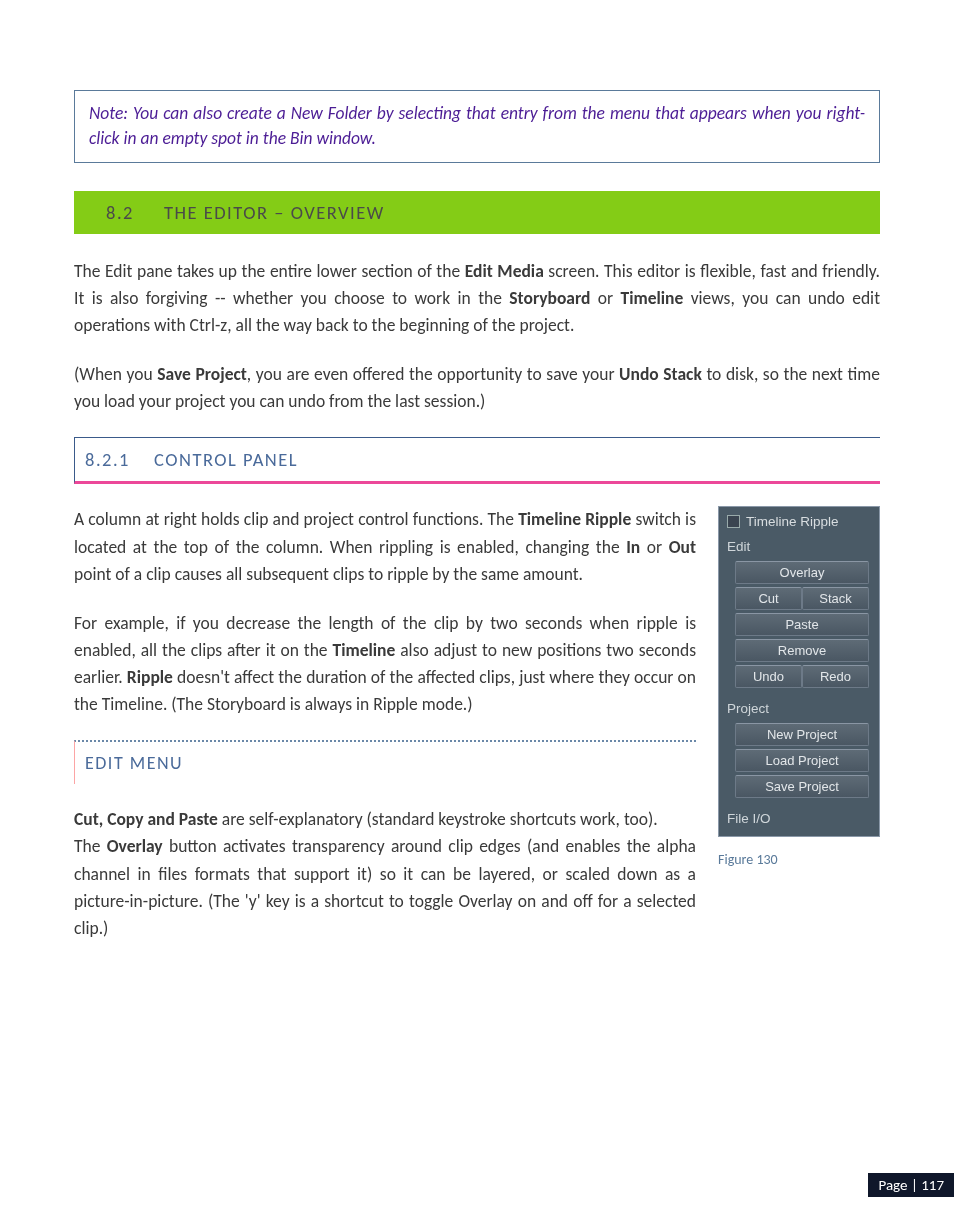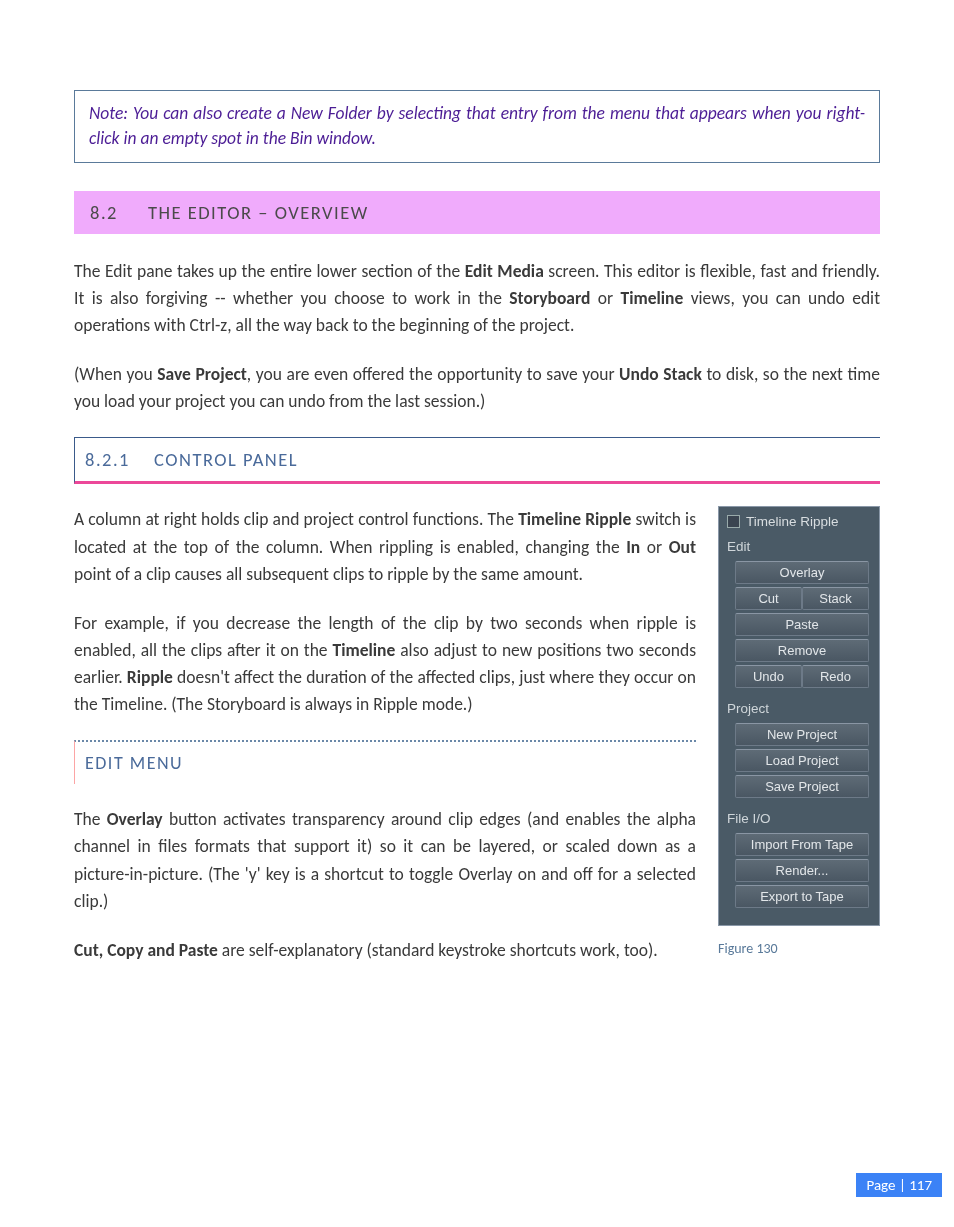--- a/index.html
+++ b/index.html
@@ -1,38 +1,38 @@
 <!DOCTYPE html>
 <html><head>
 <meta charset="utf-8">
 <style>
 *{box-sizing:border-box;margin:0;padding:0}
 body{background:#fff;font-family:Calibri,Arial,sans-serif;width:954px;min-height:1227px;padding:90px 74px 40px 74px;color:#3a3a3a;position:relative}
 .note-box{border:1px solid #5a7a9a;padding:10px 14px;margin-bottom:28px;font-style:italic;color:#4c1d95;font-size:17.5px;line-height:1.45;text-align:justify}
-.section-82{background:#f0abfc;padding:10px 16px;margin-bottom:24px;font-size:18.5px;letter-spacing:1.5px;color:#4a4a4a}
+.section-82{background:#84cc16;padding:10px 32px;margin-bottom:24px;font-size:18.5px;letter-spacing:1.5px;color:#4a4a4a}
 .section-82 .num{margin-right:30px}
 .body-text{font-size:17.5px;line-height:1.55;text-align:justify;margin-bottom:22px;color:#3a3a3a}
 .bold{font-weight:bold}
 .columns{display:flex;gap:22px;margin-bottom:0}
 .left-col{flex:1;min-width:0}
 .right-col{width:162px}
 .section-821{border-top:1px solid #3a5a8a;border-bottom:3px solid #ec4899;padding:10px 0 10px 10px;margin-bottom:22px;font-size:18.5px;letter-spacing:1.5px;color:#4a6a9a;border-left:1px solid #3a5a8a}
 .section-821 .num{margin-right:24px}
 .section-editmenu{border-top:2px dotted #6a88a8;padding:10px 0 10px 10px;margin-bottom:22px;margin-top:6px;font-size:18px;letter-spacing:1.5px;color:#4a6a9a;border-left:1px solid #fca5a5}
 .panel{background:#4a5a66;border:1px solid #8a98a8;padding:5px 6px 8px 6px;font-family:"Segoe UI",Tahoma,sans-serif;font-size:13.5px;color:#d8dde0}
 .ripple-row{display:flex;align-items:center;gap:6px;padding:2px 2px 6px 2px}
 .checkbox{width:13px;height:13px;border:1px solid #9aa;background:#3a4450;display:inline-block}
 .group-label{color:#cfd6da;padding:4px 2px 2px 2px;font-size:13.5px}
 .sub{padding:2px 4px 6px 10px}
 .btn{background:linear-gradient(#5e6b76,#4a5763);border:1px solid #6d7a88;border-top-color:#8a96a4;color:#e2e6e9;text-align:center;padding:3px 0;border-radius:2px;font-size:13px;cursor:pointer;margin:3px 0}
 .btn-row{display:flex;gap:0;margin:3px 0}
 .btn-row .btn{flex:1;margin:0}
 .wide{width:100%}
 .figure-caption{color:#5a7a9a;font-weight:normal;font-size:14px;margin-top:14px}
-.footer-chip{position:absolute;right:12px;bottom:30px;background:#3b82f6;color:#fff;padding:3px 10px;font-size:15px}
+.footer-chip{position:absolute;right:0;bottom:30px;background:#0f172a;color:#fff;padding:3px 10px;font-size:15px}
 </style>
 </head>
 <body>
 
 <div class="note-box">
   <span>Note: You can also create a New Folder by selecting that entry from the menu that appears when you right-click in an empty spot in the Bin window.</span>
 </div>
 
 <div class="section-82">
   <span class="num">8.2</span><span>THE EDITOR – OVERVIEW</span>
@@ -58,26 +58,26 @@
     </p>
 
     <p class="body-text">
       <span>For example, if you decrease the length of the clip by two seconds when ripple is enabled, all the clips after it on the </span><span class="bold">Timeline</span><span> also adjust to new positions two seconds earlier.  </span><span class="bold">Ripple</span><span> doesn't affect the duration of the affected clips, just where they occur on the Timeline. (The Storyboard is always in Ripple mode.)</span>
     </p>
 
     <div class="section-editmenu">
       <span>EDIT MENU</span>
     </div>
 
+    <p class="body-text" style="margin-bottom:0">
+      <span class="bold">Cut, Copy and Paste</span><span> are self-explanatory (standard keystroke shortcuts work, too).</span>
+    </p>
+
     <p class="body-text">
       <span>The </span><span class="bold">Overlay</span><span> button activates transparency around clip edges (and enables the alpha channel in files formats that support it) so it can be layered, or scaled down as a picture-in-picture. (The 'y' key is a shortcut to toggle Overlay on and off for a selected clip.)</span>
-    </p>
-
-    <p class="body-text" style="margin-bottom:0">
-      <span class="bold">Cut, Copy and Paste</span><span> are self-explanatory (standard keystroke shortcuts work, too).</span>
     </p>
 
   </div>
 
   <div class="right-col">
     <div class="panel">
 
       <div class="ripple-row">
         <span class="checkbox"></span>
         <span>Timeline Ripple</span>
@@ -99,25 +99,20 @@
       </div>
 
       <div class="group-label">Project</div>
       <div class="sub">
         <div class="btn wide">New Project</div>
         <div class="btn wide">Load Project</div>
         <div class="btn wide">Save Project</div>
       </div>
 
       <div class="group-label">File I/O</div>
-      <div class="sub">
-        <div class="btn wide">Import From Tape</div>
-        <div class="btn wide">Render...</div>
-        <div class="btn wide">Export to Tape</div>
-      </div>
 
     </div>
 
     <div class="figure-caption">Figure 130</div>
   </div>
 </div>
 
 <div class="footer-chip">Page | 117</div>
 
 </body></html>

